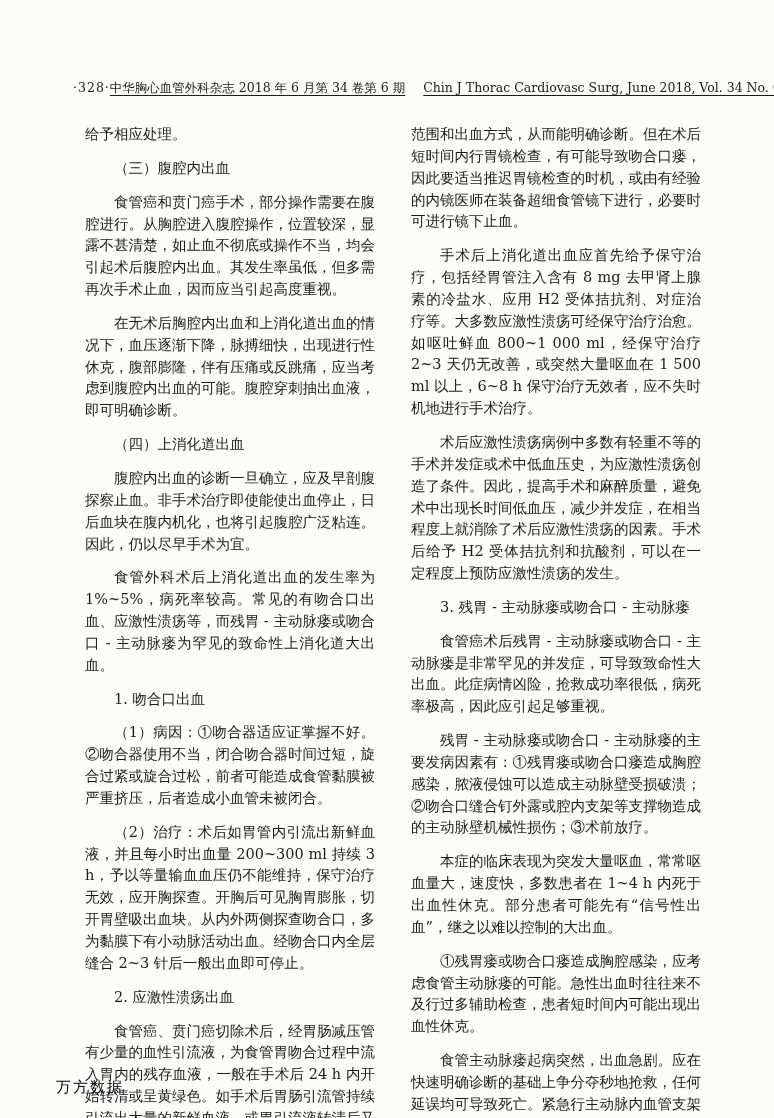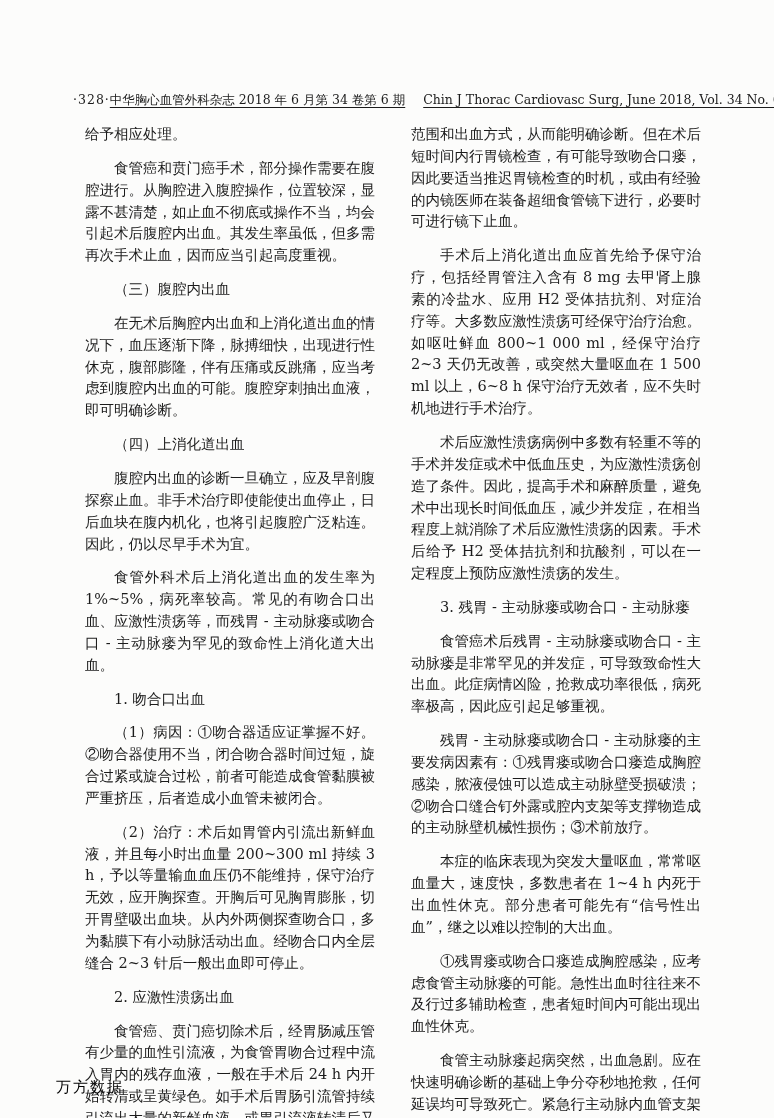--- a/index.html
+++ b/index.html
@@ -18,21 +18,20 @@
   }
   .page-header {
     position: absolute;
     top: 80px;
     left: 73px;
     right: 66px;
     display: flex;
     align-items: baseline;
     font-size: 12.5px;
     white-space: nowrap;
-    margin-top: 12px;
   }
   .page-no {
     flex: 0 0 auto;
     letter-spacing: 1px;
   }
   .titles {
     flex: 1 1 auto;
     text-align: center;
   }
   .t-cn, .t-en {
@@ -86,22 +85,22 @@
     <div class="titles">
       <span class="t-cn">中华胸心血管外科杂志 2018 年 6 月第 34 卷第 6 期</span>
       <span class="t-en">Chin J Thorac Cardiovasc Surg, June 2018, Vol. 34 No. 6</span>
     </div>
   </header>
 
   <main class="columns">
 
     <section class="col">
       <p class="noindent">给予相应处理。</p>
+      <p>（三）腹腔内出血</p>
       <p>食管癌和贲门癌手术，部分操作需要在腹腔进行。从胸腔进入腹腔操作，位置较深，显露不甚清楚，如止血不彻底或操作不当，均会引起术后腹腔内出血。其发生率虽低，但多需再次手术止血，因而应当引起高度重视。</p>
-      <p>（三）腹腔内出血</p>
       <p>在无术后胸腔内出血和上消化道出血的情况下，血压逐渐下降，脉搏细快，出现进行性休克，腹部膨隆，伴有压痛或反跳痛，应当考虑到腹腔内出血的可能。腹腔穿刺抽出血液，即可明确诊断。</p>
       <p>（四）上消化道出血</p>
       <p>腹腔内出血的诊断一旦确立，应及早剖腹探察止血。非手术治疗即使能使出血停止，日后血块在腹内机化，也将引起腹腔广泛粘连。因此，仍以尽早手术为宜。</p>
       <p>食管外科术后上消化道出血的发生率为 1%~5%，病死率较高。常见的有吻合口出血、应激性溃疡等，而残胃 - 主动脉瘘或吻合口 - 主动脉瘘为罕见的致命性上消化道大出血。</p>
       <p>1. 吻合口出血</p>
       <p>（1）病因：①吻合器适应证掌握不好。②吻合器使用不当，闭合吻合器时间过短，旋合过紧或旋合过松，前者可能造成食管黏膜被严重挤压，后者造成小血管未被闭合。</p>
       <p>（2）治疗：术后如胃管内引流出新鲜血液，并且每小时出血量 200~300 ml 持续 3 h，予以等量输血血压仍不能维持，保守治疗无效，应开胸探查。开胸后可见胸胃膨胀，切开胃壁吸出血块。从内外两侧探查吻合口，多为黏膜下有小动脉活动出血。经吻合口内全层缝合 2~3 针后一般出血即可停止。</p>
       <p>2. 应激性溃疡出血</p>
       <p>食管癌、贲门癌切除术后，经胃肠减压管有少量的血性引流液，为食管胃吻合过程中流入胃内的残存血液，一般在手术后 24 h 内开始转清或呈黄绿色。如手术后胃肠引流管持续引流出大量的新鲜血液，或胃引流液转清后又出现大量血性液体，应考虑有上消化道出血。</p>
       <p>内窥镜检查可以发现出血性病变的部位、性质、</p>

